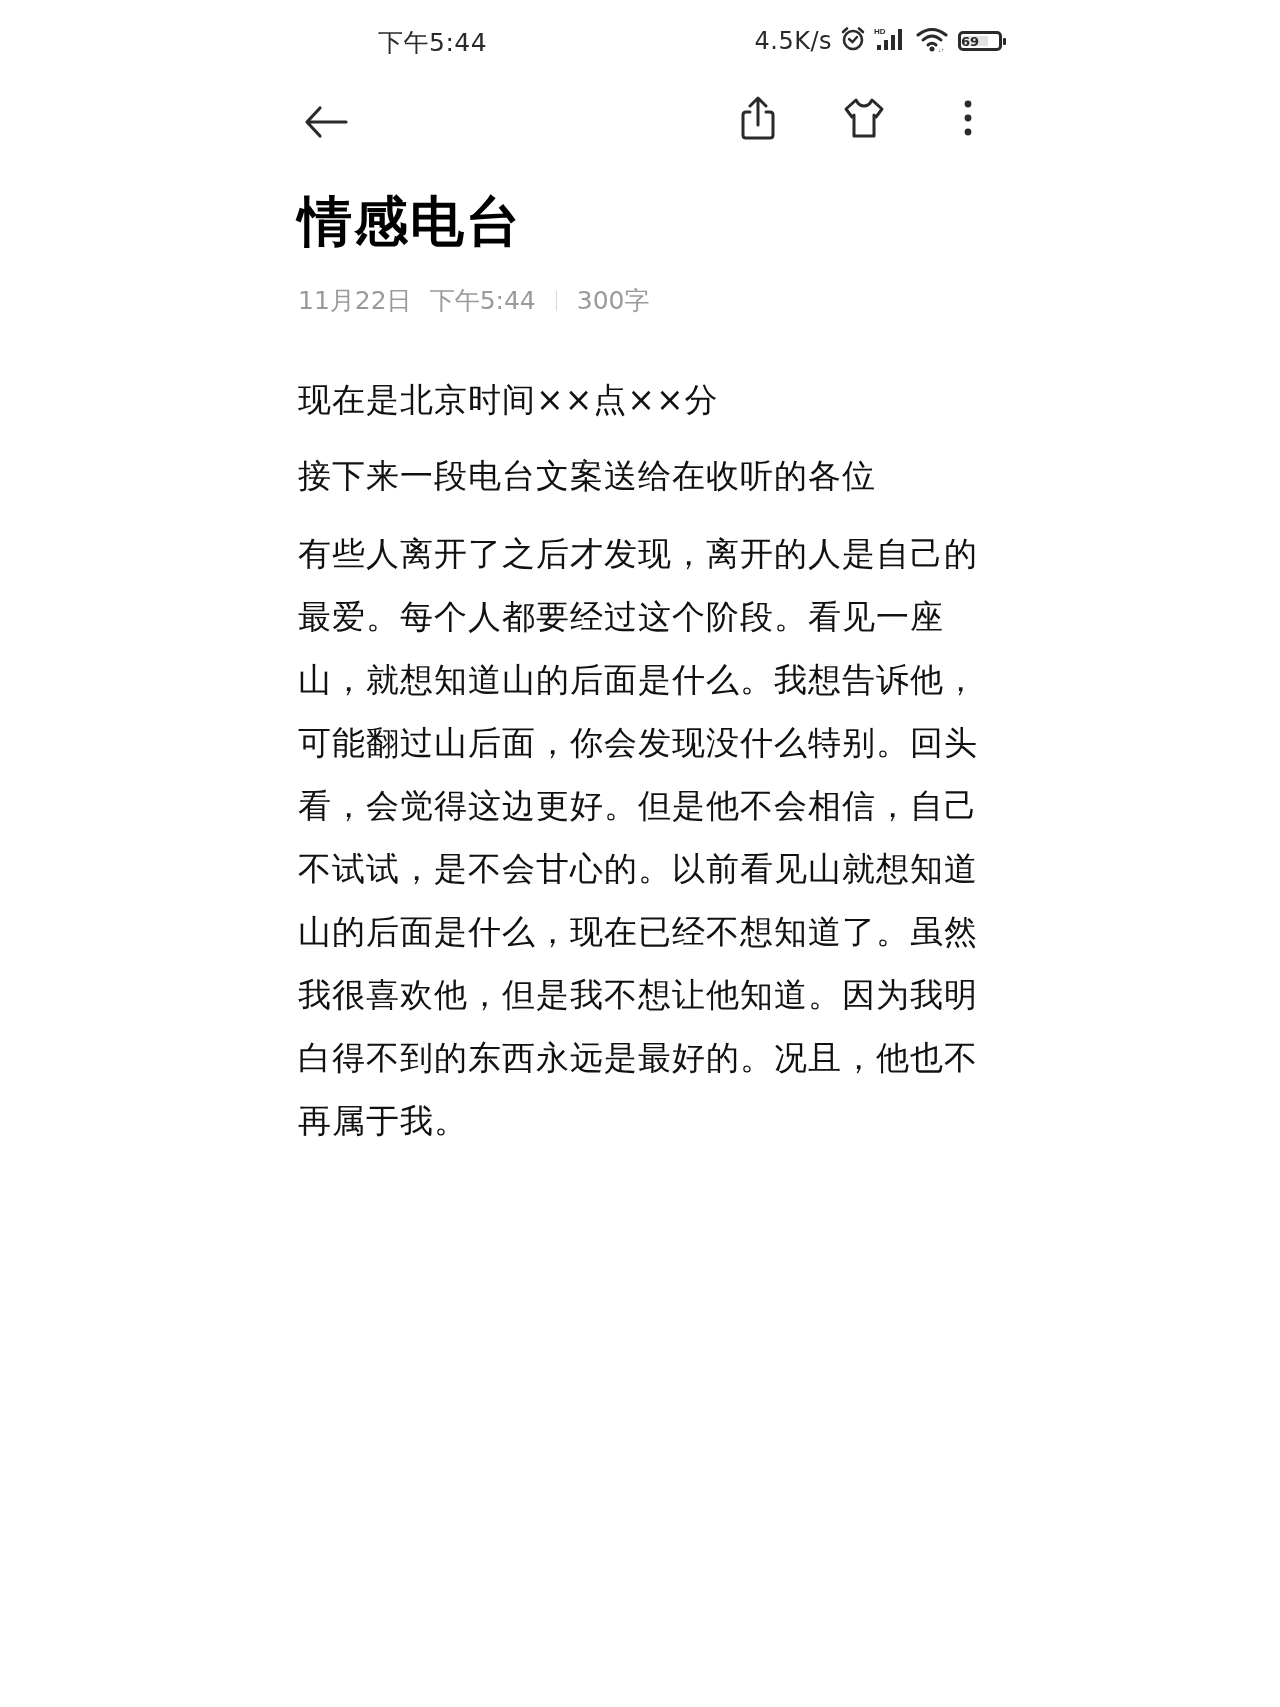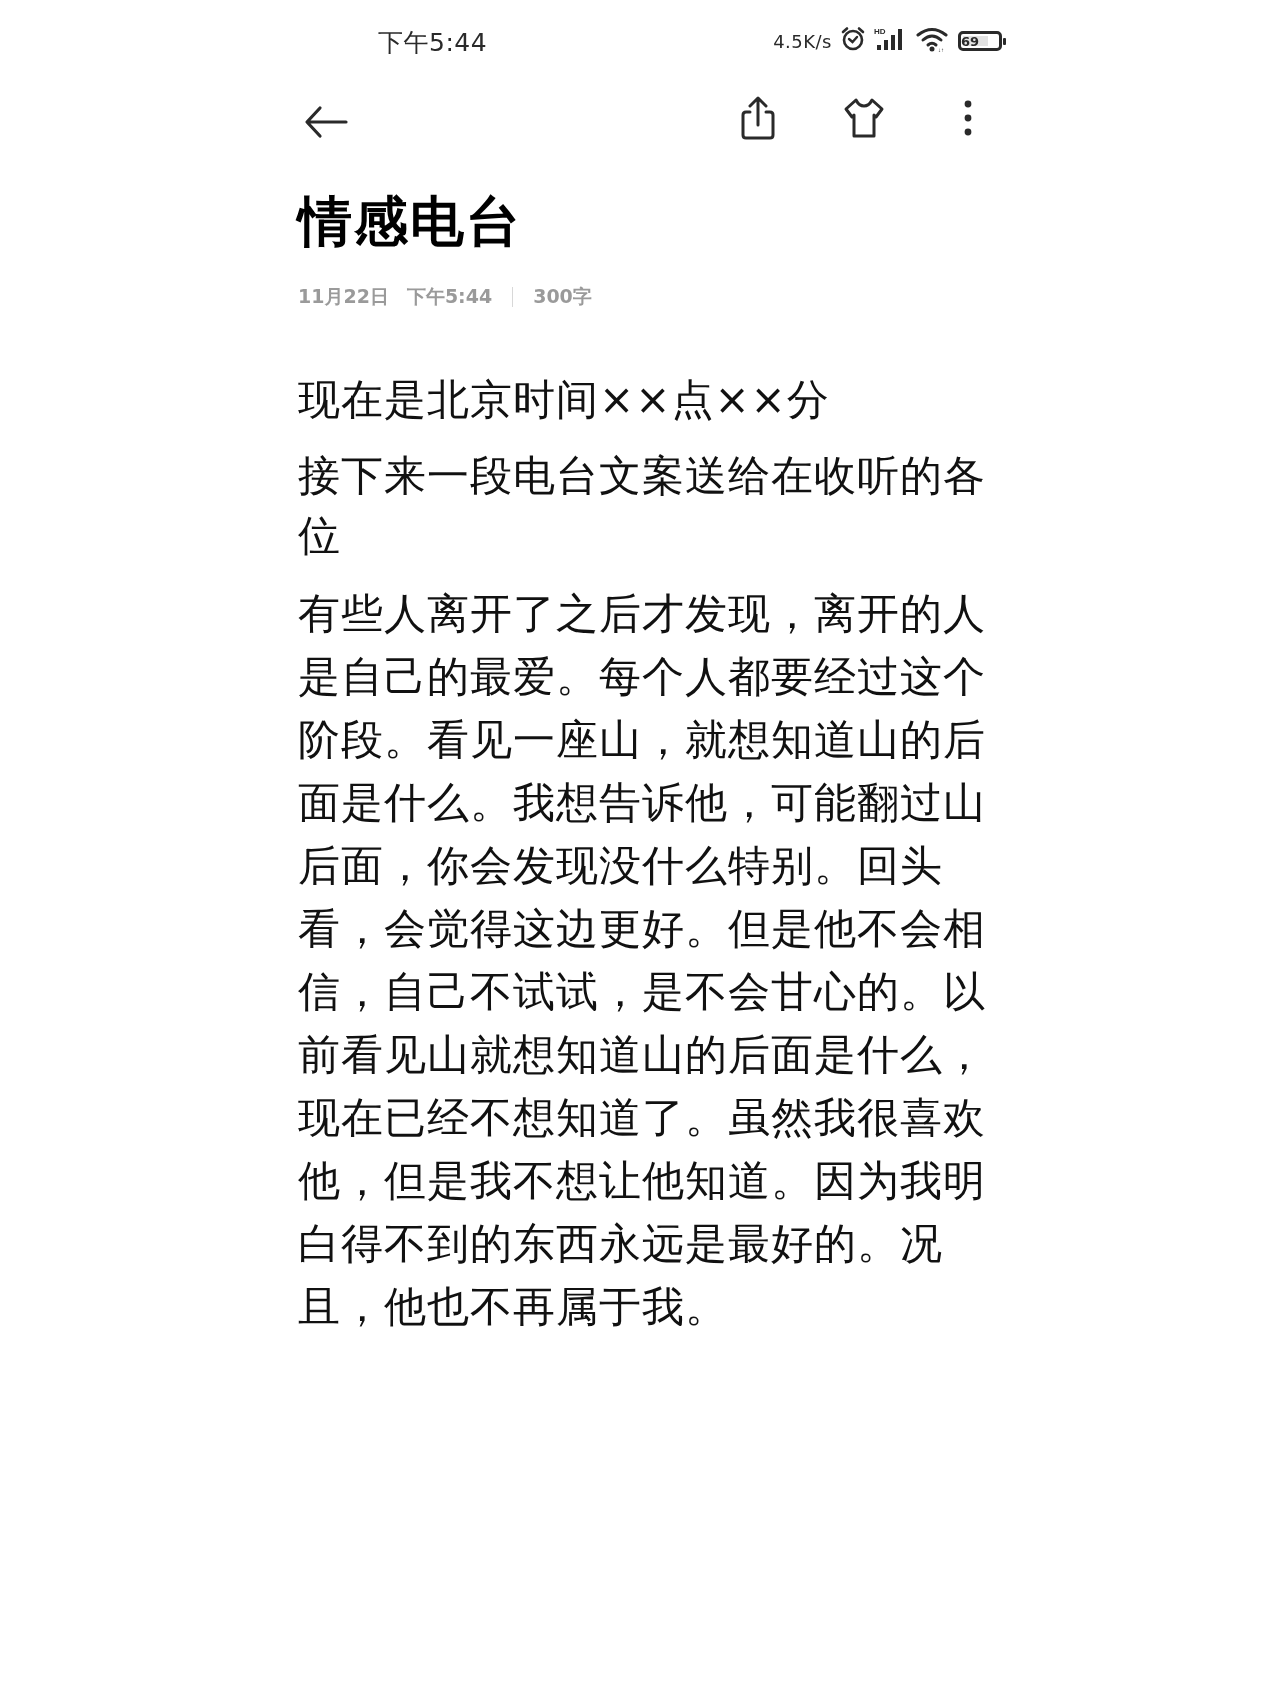--- a/index.html
+++ b/index.html
@@ -3,40 +3,40 @@
 <meta charset="utf-8">
 <style>
   html, body { margin: 0; padding: 0; background: #ffffff; }
   body {
     width: 1280px; height: 1707px; position: relative; overflow: hidden;
     font-family: "DejaVu Sans", "Liberation Sans", sans-serif; color: #111;
   }
   .status-bar { position: absolute; top: 0; left: 0; width: 1280px; height: 80px; }
   .sb-time { position: absolute; left: 378px; top: 26px; font-size: 25px; color: #2a2a2a; letter-spacing: 0.5px; }
   .sb-right { position: absolute; right: 278px; top: 26px; display: flex; align-items: center; gap: 8px; color: #2a2a2a; }
-  .sb-speed { font-size: 18px; letter-spacing: 0.5px; }
+  .sb-speed { font-size: 24px; letter-spacing: 0.5px; }
   .sb-icon { display: inline-block; }
   .battery { width: 44px; height: 20px; border: 3px solid #2a2a2a; border-radius: 5px; position: relative; box-sizing: border-box; display:flex; align-items:center; justify-content:flex-start; }
   .battery::after { content:""; position:absolute; right:-7px; top:4px; width:3px; height:7px; background:#2a2a2a; border-radius:1px; }
   .battery-fill { position:absolute; left:2px; top:2px; bottom:2px; width:66%; background:#e2e2e2; }
   .battery-text { position: relative; font-size: 13px; font-weight: bold; color:#2a2a2a; }
 
   .toolbar { position: absolute; top: 90px; left: 0; width: 1280px; height: 64px; }
   .tb-btn { position: absolute; top: 0; width: 56px; height: 56px; display:flex; align-items:center; justify-content:center; cursor: pointer; }
   .back-btn { left: 298px; top: 4px; }
   .share-btn { left: 730px; }
   .theme-btn { left: 836px; }
   .more-btn { left: 940px; }
 
   .title { position: absolute; left: 298px; top: 186px; font-size: 54px; font-weight: bold; color: #000; margin: 0; letter-spacing: 2px; }
-  .meta { position: absolute; left: 298px; top: 284px; font-size: 19px; color: #9a9a9a; display: flex; align-items: center; font-weight: bold; }
+  .meta { position: absolute; left: 298px; top: 284px; font-size: 25px; color: #9a9a9a; display: flex; align-items: center; }
   .meta .sep { display:inline-block; width: 1px; height: 20px; background: #d8d8d8; margin: 0 20px; }
   .meta .gap { display:inline-block; width: 18px; }
 
-  .content { position: absolute; left: 298px; top: 370px; width: 710px; font-size: 42px; color: #111; }
+  .content { position: absolute; left: 298px; top: 370px; width: 710px; font-size: 33px; color: #111; }
   .content p { margin: 0 0 16px 0; line-height: 63px; letter-spacing: 1px; }
   .content p.first { line-height: 60px; }
 </style>
 </head>
 <body>
 
 <div class="status-bar">
   <span class="sb-time">下午5:44</span>
   <div class="sb-right">
     <span class="sb-speed">4.5K/s</span>

